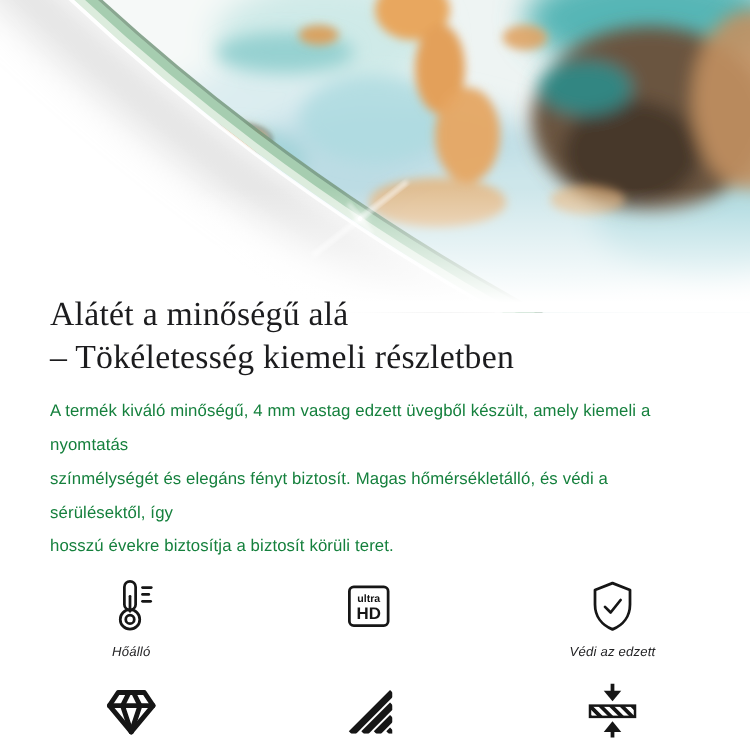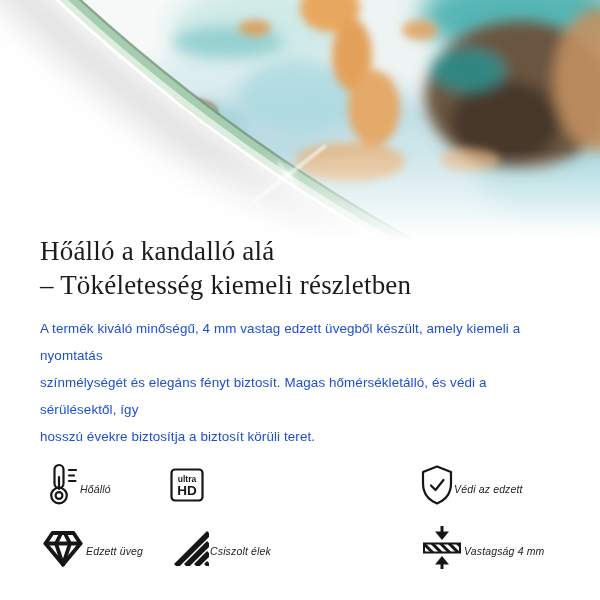--- a/index.html
+++ b/index.html
@@ -18,31 +18,31 @@
     font-size:27px;
     line-height:34px;
     color:#1c1c1e;
     letter-spacing:.2px;
   }
   .heading div { display:block; }
   .desc {
     margin:13px 40px 0 40px;
     font-size:13.4px;
     line-height:27px;
-    color:#1d4ed8;
+    color:#15803d;
     letter-spacing:.1px;
   }
   .features {
     display:grid;
     grid-template-columns:130px 250px 140px;
     margin:12px 0 0 40px;
     row-gap:16px;
   }
   .feature {
-    display:flex; align-items:center; text-align:center;
+    display:flex; flex-direction:column; align-items:center; text-align:center;
   }
   .icon-box {
     height:46px; display:flex; align-items:center; justify-content:center;
   }
   .feature-label {
     margin-top:8px;
     font-size:10.5px;
     letter-spacing:.15px;
     color:#232325;
     line-height:13px;
@@ -129,21 +129,21 @@
     <rect x="-48" y="-1.3" width="96" height="2.6" fill="#ffffff" opacity="0.9" filter="url(#b2)"></rect>
     <rect x="-1.3" y="-15" width="2.6" height="30" fill="#ffffff" opacity="0.8" filter="url(#b2)"></rect>
     <circle r="4.5" fill="#ffffff" filter="url(#b4)"></circle>
     <circle r="1.8" fill="#ffffff"></circle>
   </g>
 
   <rect x="0" y="140" width="600" height="110" fill="url(#fade)"></rect>
 </svg>
 
 <h1 class="heading">
-  <div>Hőálló a kandalló alá</div>
+  <div>Alátét a minőségű alá</div>
   <div>– Tökéletesség kiemeli részletben</div>
 </h1>
 
 <div class="desc">
   <div>A termék kiváló minőségű, 4 mm vastag edzett üvegből készült, amely kiemeli a nyomtatás</div>
   <div>színmélységét és elegáns fényt biztosít. Magas hőmérsékletálló, és védi a sérülésektől, így</div>
   <div>hosszú évekre biztosítja a biztosít körüli teret.</div>
 </div>
 
 <div class="features">

